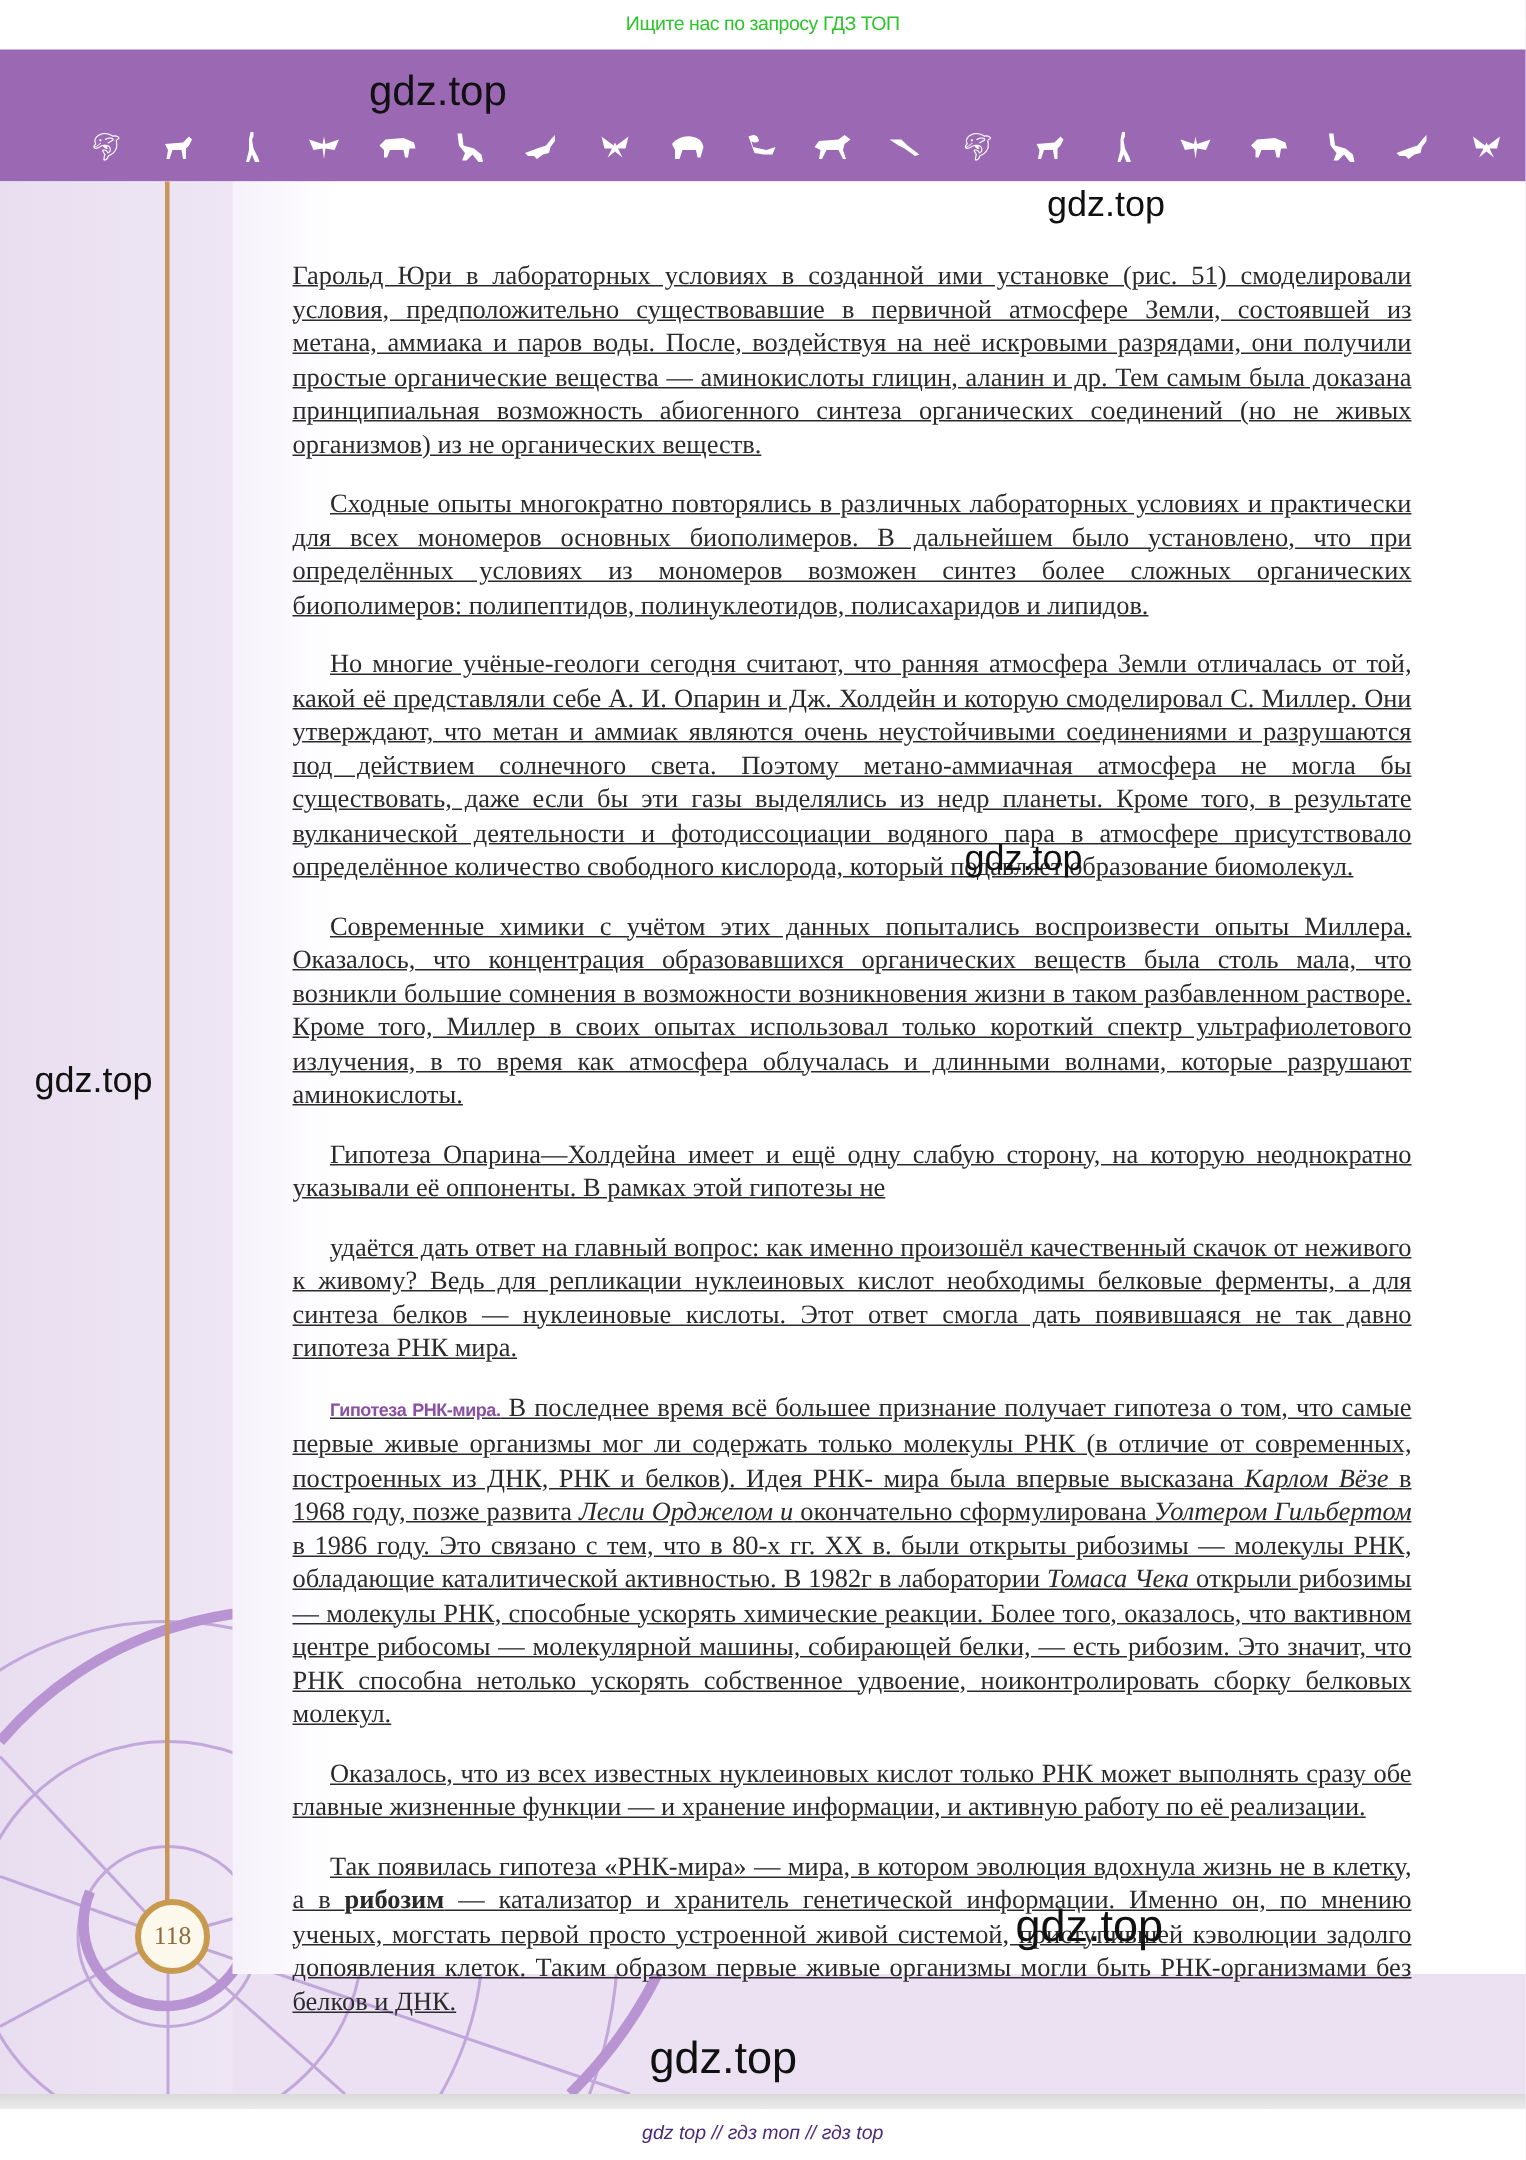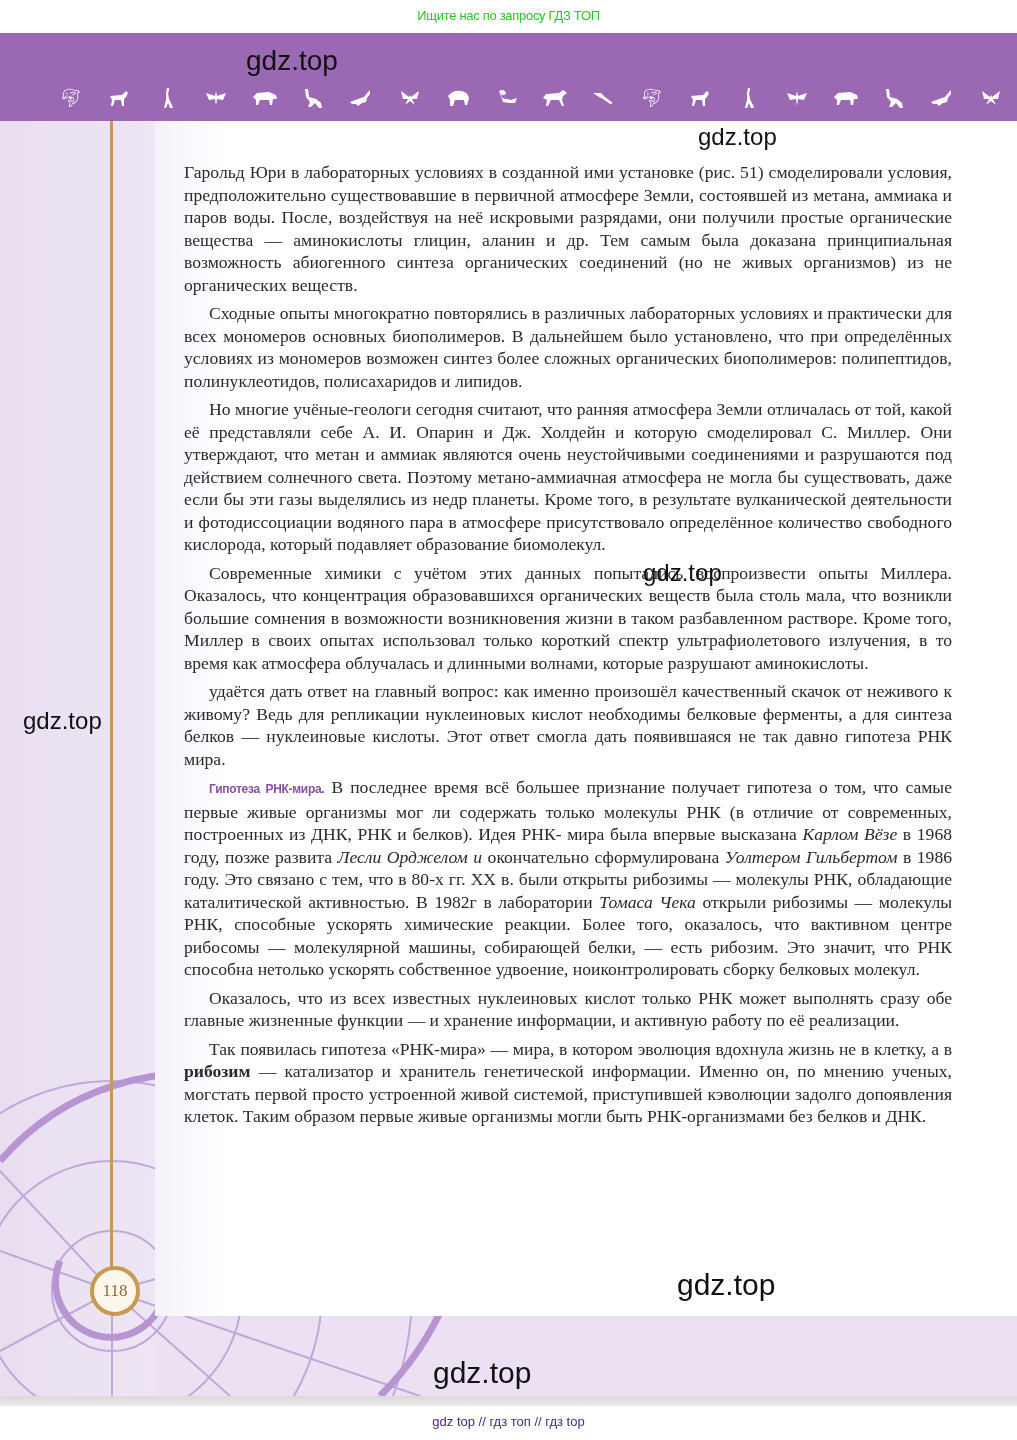--- a/index.html
+++ b/index.html
@@ -58,39 +58,40 @@
       position: absolute; left: 90px; top: 1145px; width: 50px; height: 50px;
       border-radius: 50%; border: 4px solid #c79a4f; background: #fdf8ec;
       box-sizing: border-box; display: flex; align-items: center; justify-content: center;
       font-family: Liberation Serif, serif; font-size: 17px; color: #8d6a3a;
     }
     .text-block {
       position: absolute; left: 178px; top: 34px; width: 780px;
       font-size: 17.6px; line-height: 22.5px; color: #2a2a2a;
       text-align: justify;
     }
-    .text-block p { margin: 6px; text-indent: 25px; }
+    .text-block p { margin: 17px; text-indent: 25px; text-decoration: underline; }
     .text-block p.first { text-indent: 0; }
     .term-heading {
       font-family: "Liberation Sans", sans-serif; font-weight: bold;
       color: #8b4fa5; font-size: 12px; letter-spacing: -0.3px;
     }
     .it { font-style: italic; }
     .bold { font-weight: bold; }
     .wm {
       position: absolute; font-family: "Liberation Sans", sans-serif;
       color: #111; font-size: 24px;
     }
     .bottom-strip {
       position: absolute; left: 0; top: 1396px; width: 1017px; height: 10px;
       background: linear-gradient(180deg, #d9d9d9, #ececec);
     }
     .footer {
       position: absolute; left: 0; top: 1406px; width: 1017px; height: 34px; background: #fff;
       text-align: center;
+      font-style: italic;
     }
     .footer span {
       display: inline-block; margin-top: 8px;
       font-family: "Liberation Sans", sans-serif; font-size: 13px; color: #4b2a7a;
     }
   </style>
 </head>
 <body>
 
 <div class="top-banner">
@@ -223,20 +224,21 @@
 
   <div class="content-panel"></div>
 
   <div class="page-number">118</div>
 
   <div class="text-block">
     <p class="first">Гарольд Юри в лабораторных условиях в созданной ими установке (рис. 51) смоделировали условия, предположительно существовавшие в первичной атмосфере Земли, состоявшей из метана, аммиака и паров воды. После, воздействуя на неё искровыми разрядами, они получили простые органические вещества — аминокислоты глицин, аланин и др. Тем самым была доказана принципиальная возможность абиогенного синтеза органических соединений (но не живых организмов) из не органических веществ.</p>
     <p>Сходные опыты многократно повторялись в различных лабораторных условиях и практически для всех мономеров основных биополимеров. В дальнейшем было установлено, что при определённых условиях из мономеров возможен синтез более сложных органических биополимеров: полипептидов, полинуклеотидов, полисахаридов и липидов.</p>
     <p>Но многие учёные-геологи сегодня считают, что ранняя атмосфера Земли отличалась от той, какой её представляли себе А. И. Опарин и Дж. Холдейн и которую смоделировал С. Миллер. Они утверждают, что метан и аммиак являются очень неустойчивыми соединениями и разрушаются под действием солнечного света. Поэтому метано-аммиачная атмосфера не могла бы существовать, даже если бы эти газы выделялись из недр планеты. Кроме того, в результате вулканической деятельности и фотодиссоциации водяного пара в атмосфере присутствовало определённое количество свободного кислорода, который подавляет образование биомолекул.</p>
     <p>Современные химики с учётом этих данных попытались воспроизвести опыты Миллера. Оказалось, что концентрация образовавшихся органических веществ была столь мала, что возникли большие сомнения в возможности возникновения жизни в таком разбавленном растворе. Кроме того, Миллер в своих опытах использовал только короткий спектр ультрафиолетового излучения, в то время как атмосфера облучалась и длинными волнами, которые разрушают аминокислоты.</p>
+    <p>Гипотеза Опарина—Холдейна имеет и ещё одну слабую сторону, на которую неоднократно указывали её оппоненты. В рамках этой гипотезы не</p>
     <p>удаётся дать ответ на главный вопрос: как именно произошёл качественный скачок от неживого к живому? Ведь для репликации нуклеиновых кислот необходимы белковые ферменты, а для синтеза белков — нуклеиновые кислоты. Этот ответ смогла дать появившаяся не так давно гипотеза РНК мира.</p>
     <p><span class="term-heading">Гипотеза РНК-мира.</span><span> В последнее время всё большее признание получает гипотеза о том, что самые первые живые организмы мог ли содержать только молекулы РНК (в отличие от современных, построенных из ДНК, РНК и белков). Идея РНК- мира была впервые высказана </span><span class="it">Карлом Вёзе</span><span> в 1968 году, позже развита </span><span class="it">Лесли Орджелом и</span><span> окончательно сформулирована </span><span class="it">Уолтером Гильбертом</span><span> в 1986 году. Это связано с тем, что в 80-х гг. XX в. были открыты рибозимы — молекулы РНК, обладающие каталитической активностью. В 1982г в лаборатории </span><span class="it">Томаса Чека</span><span> открыли рибозимы — молекулы РНК, способные ускорять химические реакции. Более того, оказалось, что вактивном центре рибосомы — молекулярной машины, собирающей белки, — есть рибозим. Это значит, что РНК способна нетолько ускорять собственное удвоение, ноиконтролировать сборку белковых молекул.</span></p>
     <p>Оказалось, что из всех известных нуклеиновых кислот только РНК может выполнять сразу обе главные жизненные функции — и хранение информации, и активную работу по её реализации.</p>
     <p><span>Так появилась гипотеза «РНК-мира» — мира, в котором эволюция вдохнула жизнь не в клетку, а в </span><span class="bold">рибозим</span><span>  — катализатор и хранитель генетической информации. Именно он, по мнению ученых, могстать первой просто устроенной живой системой, приступившей кэволюции задолго допоявления клеток. Таким образом первые живые организмы могли быть РНК-организмами без белков и ДНК.</span></p>
   </div>
 
   <div class="wm" style="left:698px; top:2px;">gdz.top</div>
   <div class="wm" style="left:23px; top:586px;">gdz.top</div>
   <div class="wm" style="left:643px; top:438px;">gdz.top</div>
   <div class="wm" style="left:677px; top:1147px; font-size:30px;">gdz.top</div>

